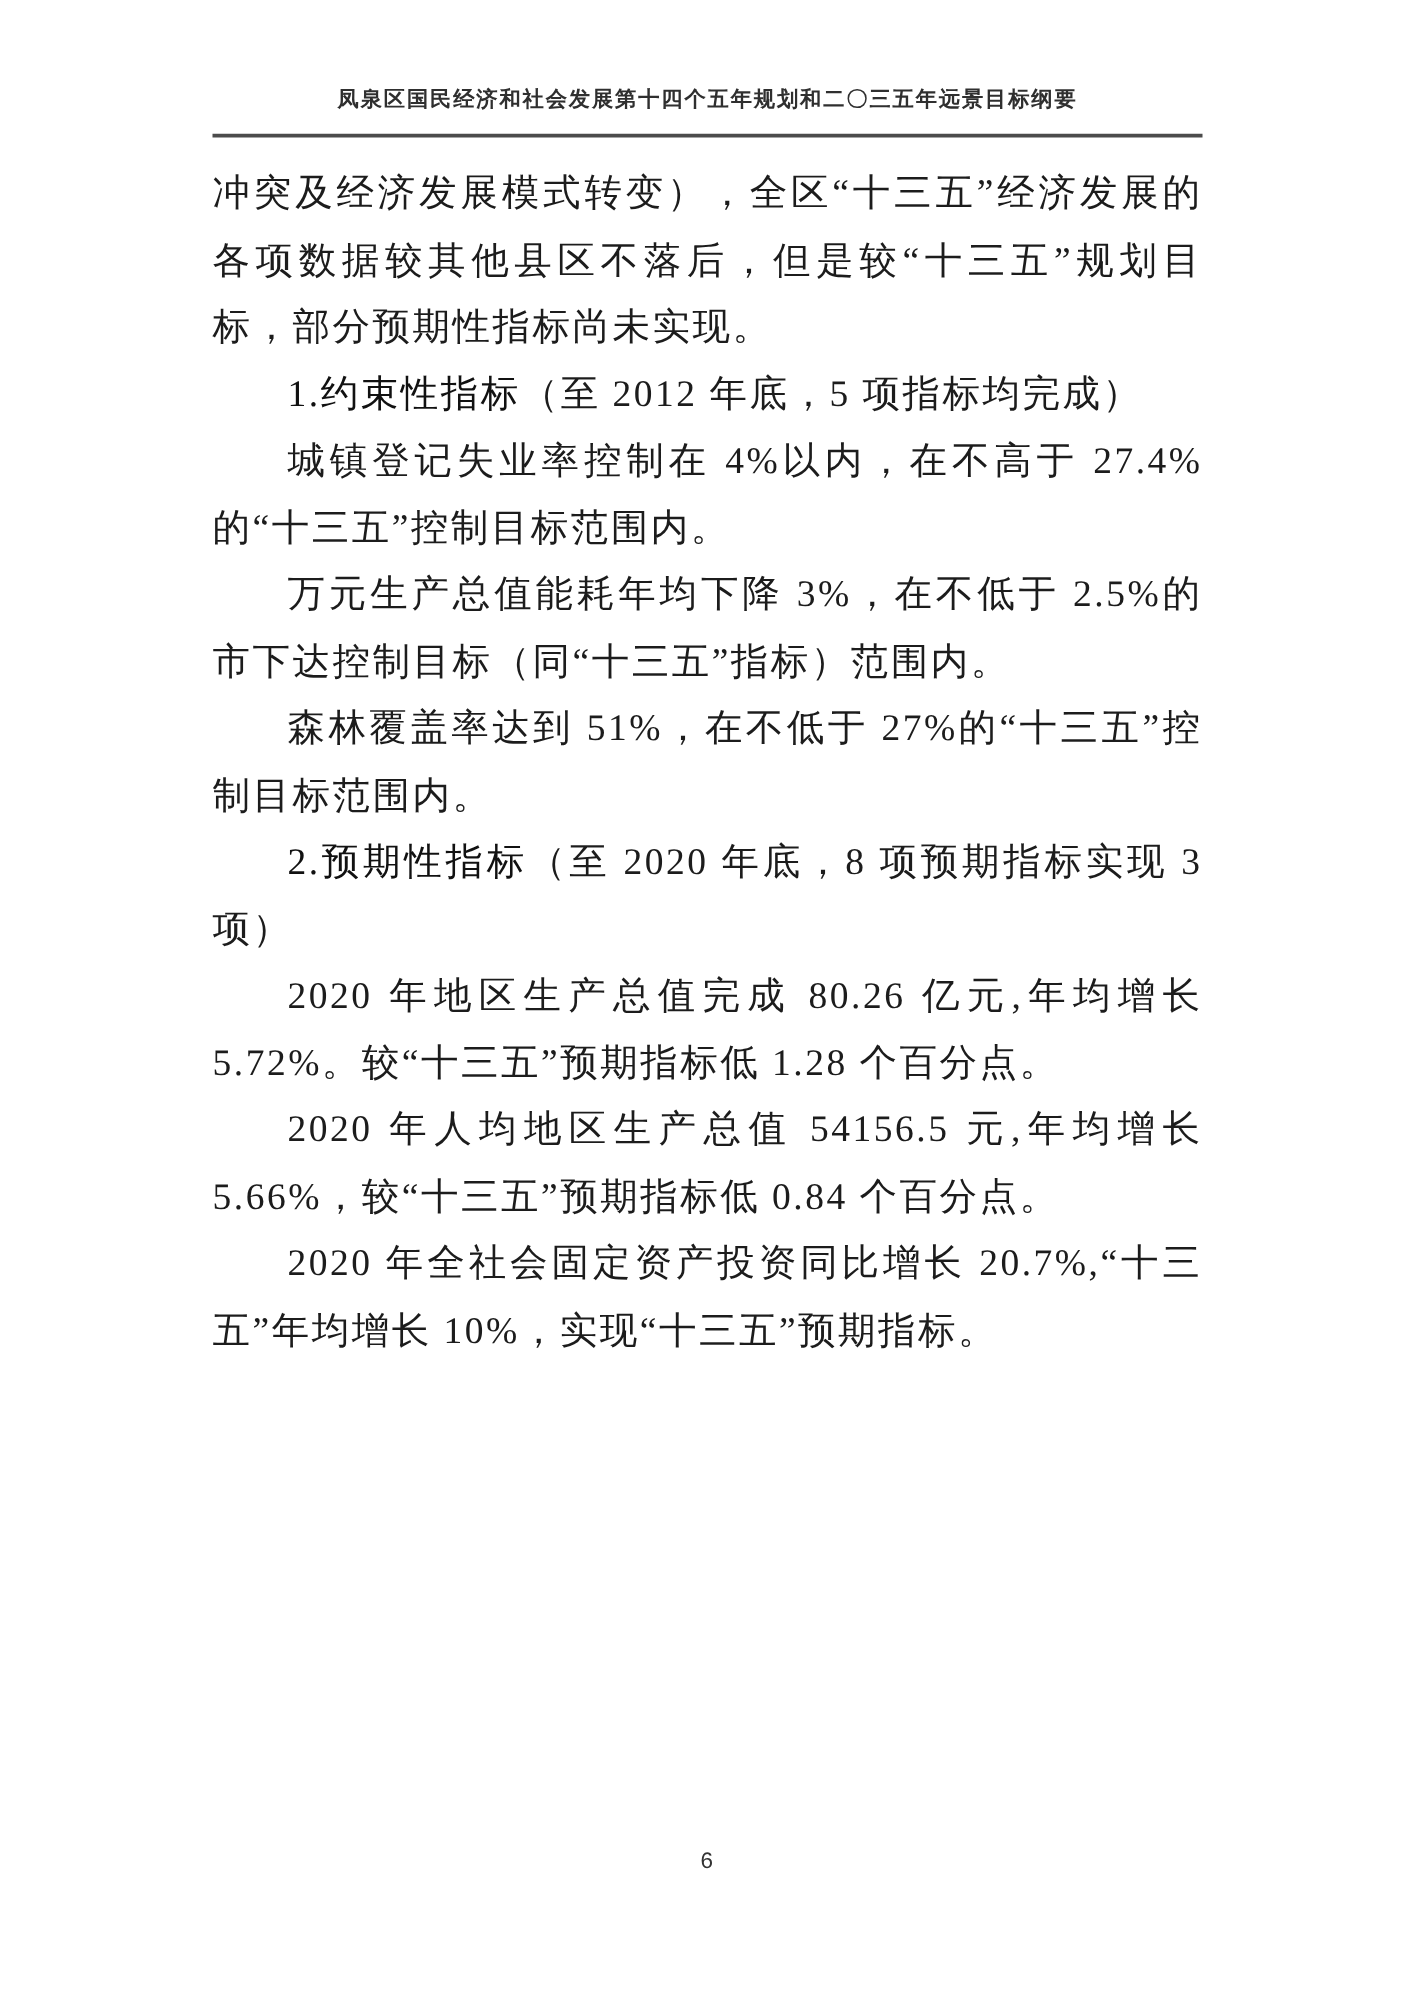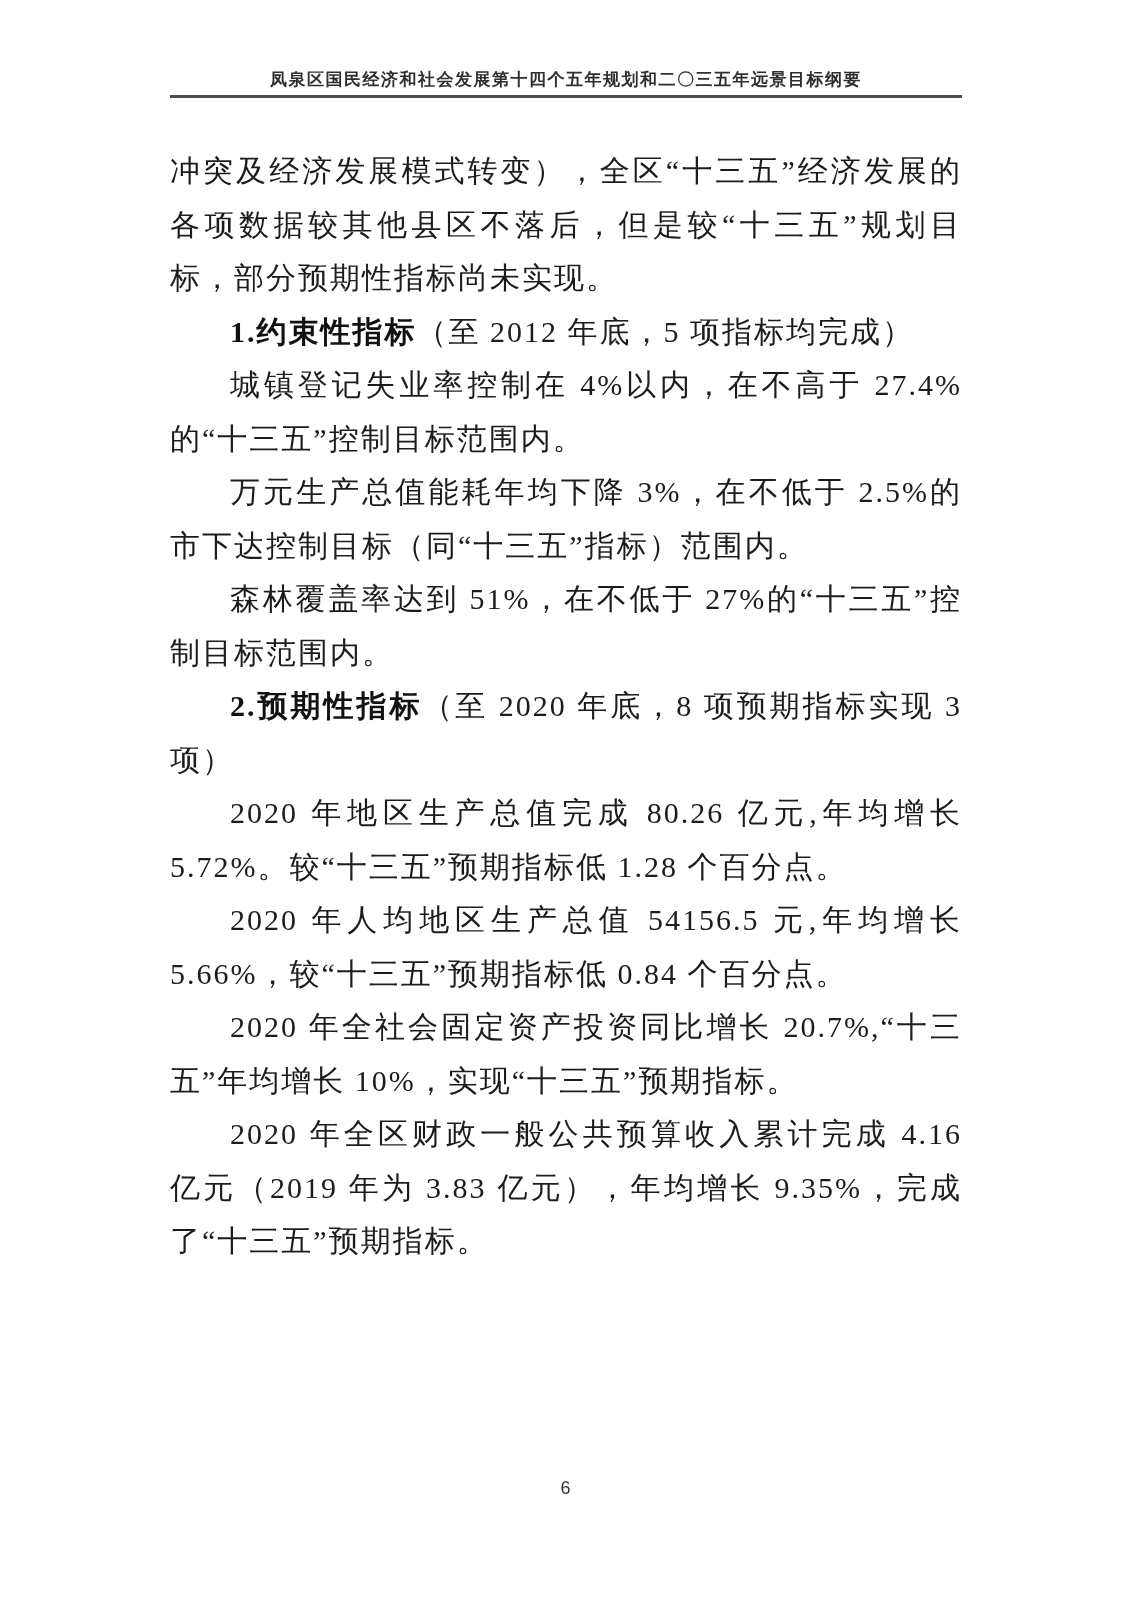--- a/index.html
+++ b/index.html
@@ -22,45 +22,45 @@
     width: 792px;
     text-align: center;
   }
   .header-title {
     display: block;
     font-family: "Liberation Sans", sans-serif;
     font-size: 17px;
     font-weight: bold;
     color: #2f2f2f;
     letter-spacing: 1.5px;
-    padding-bottom: 4px;
+    padding-bottom: 16px;
     border-bottom: 3px solid #4c4c4c;
   }
   .content {
     position: absolute;
-    top: 144px;
+    top: 128px;
     left: 170px;
     width: 792px;
     font-size: 30px;
     line-height: 53.5px;
     color: #1c1c1c;
     text-align: justify;
     text-justify: inter-ideograph;
     letter-spacing: 2px;
   }
   p.para {
     margin: 0;
     padding: 0;
     text-indent: 2em;
   }
   p.para.no-indent {
     text-indent: 0;
   }
   .lead {
-    font-weight: bold;
+    font-weight: normal;
     color: #111111;
   }
   .footer {
     position: absolute;
     top: 1478px;
     left: 0;
     width: 1131px;
     text-align: center;
   }
   .page-number {
@@ -81,20 +81,19 @@
   <div class="content" id="content">
       <p class="para no-indent">冲突及经济发展模式转变），全区“十三五”经济发展的各项数据较其他县区不落后，但是较“十三五”规划目标，部分预期性指标尚未实现。</p>
       <p class="para"><span class="lead">1.约束性指标</span><span>（至 2012 年底，5 项指标均完成）</span></p>
       <p class="para">城镇登记失业率控制在 4%以内，在不高于 27.4%的“十三五”控制目标范围内。</p>
       <p class="para">万元生产总值能耗年均下降 3%，在不低于 2.5%的市下达控制目标（同“十三五”指标）范围内。</p>
       <p class="para">森林覆盖率达到 51%，在不低于 27%的“十三五”控制目标范围内。</p>
       <p class="para"><span class="lead">2.预期性指标</span><span>（至 2020 年底，8 项预期指标实现 3 项）</span></p>
       <p class="para">2020 年地区生产总值完成 80.26 亿元,年均增长 5.72%。较“十三五”预期指标低 1.28 个百分点。</p>
       <p class="para">2020 年人均地区生产总值 54156.5 元,年均增长 5.66%，较“十三五”预期指标低 0.84 个百分点。</p>
       <p class="para">2020 年全社会固定资产投资同比增长 20.7%,“十三五”年均增长 10%，实现“十三五”预期指标。</p>
-      <p class="para">2020 年全区财政一般公共预算收入累计完成 4.16 亿元（2019 年为 3.83 亿元），年均增长 9.35%，完成了“十三五”预期指标。</p>
     </div>
 
   <div class="footer">
     <span class="page-number">6</span>
   </div>
 
 </div>
 
 </body></html>

